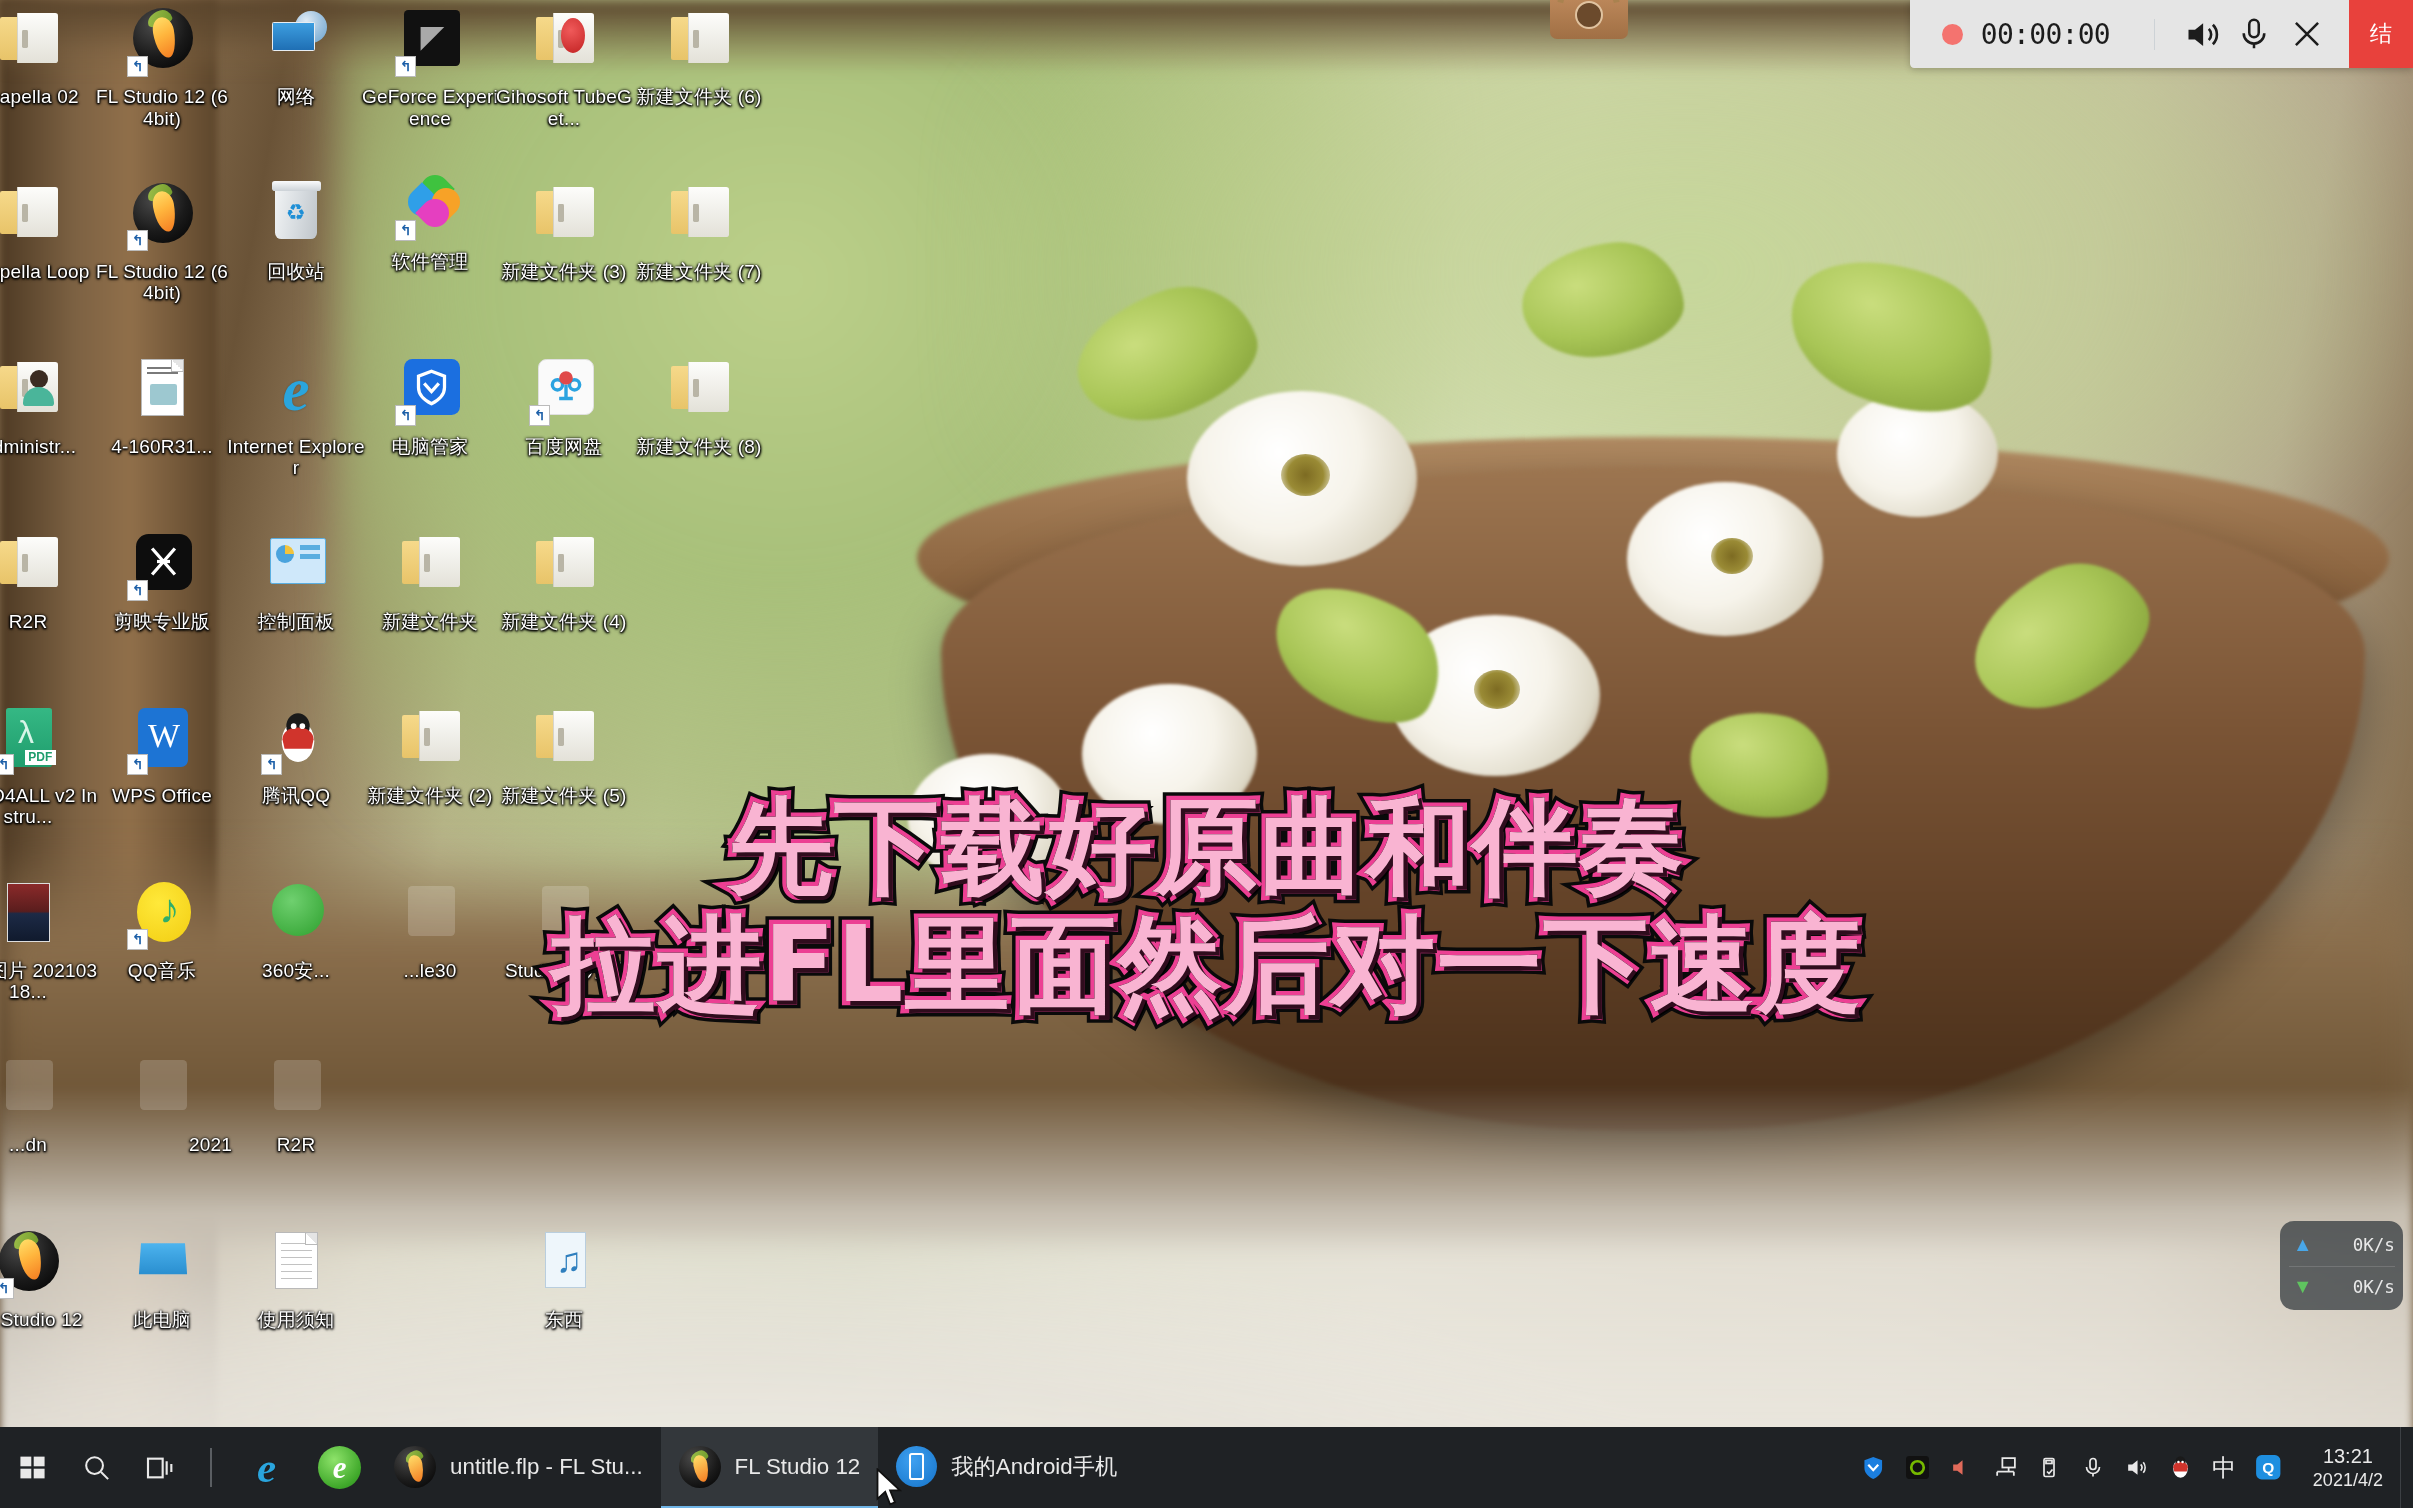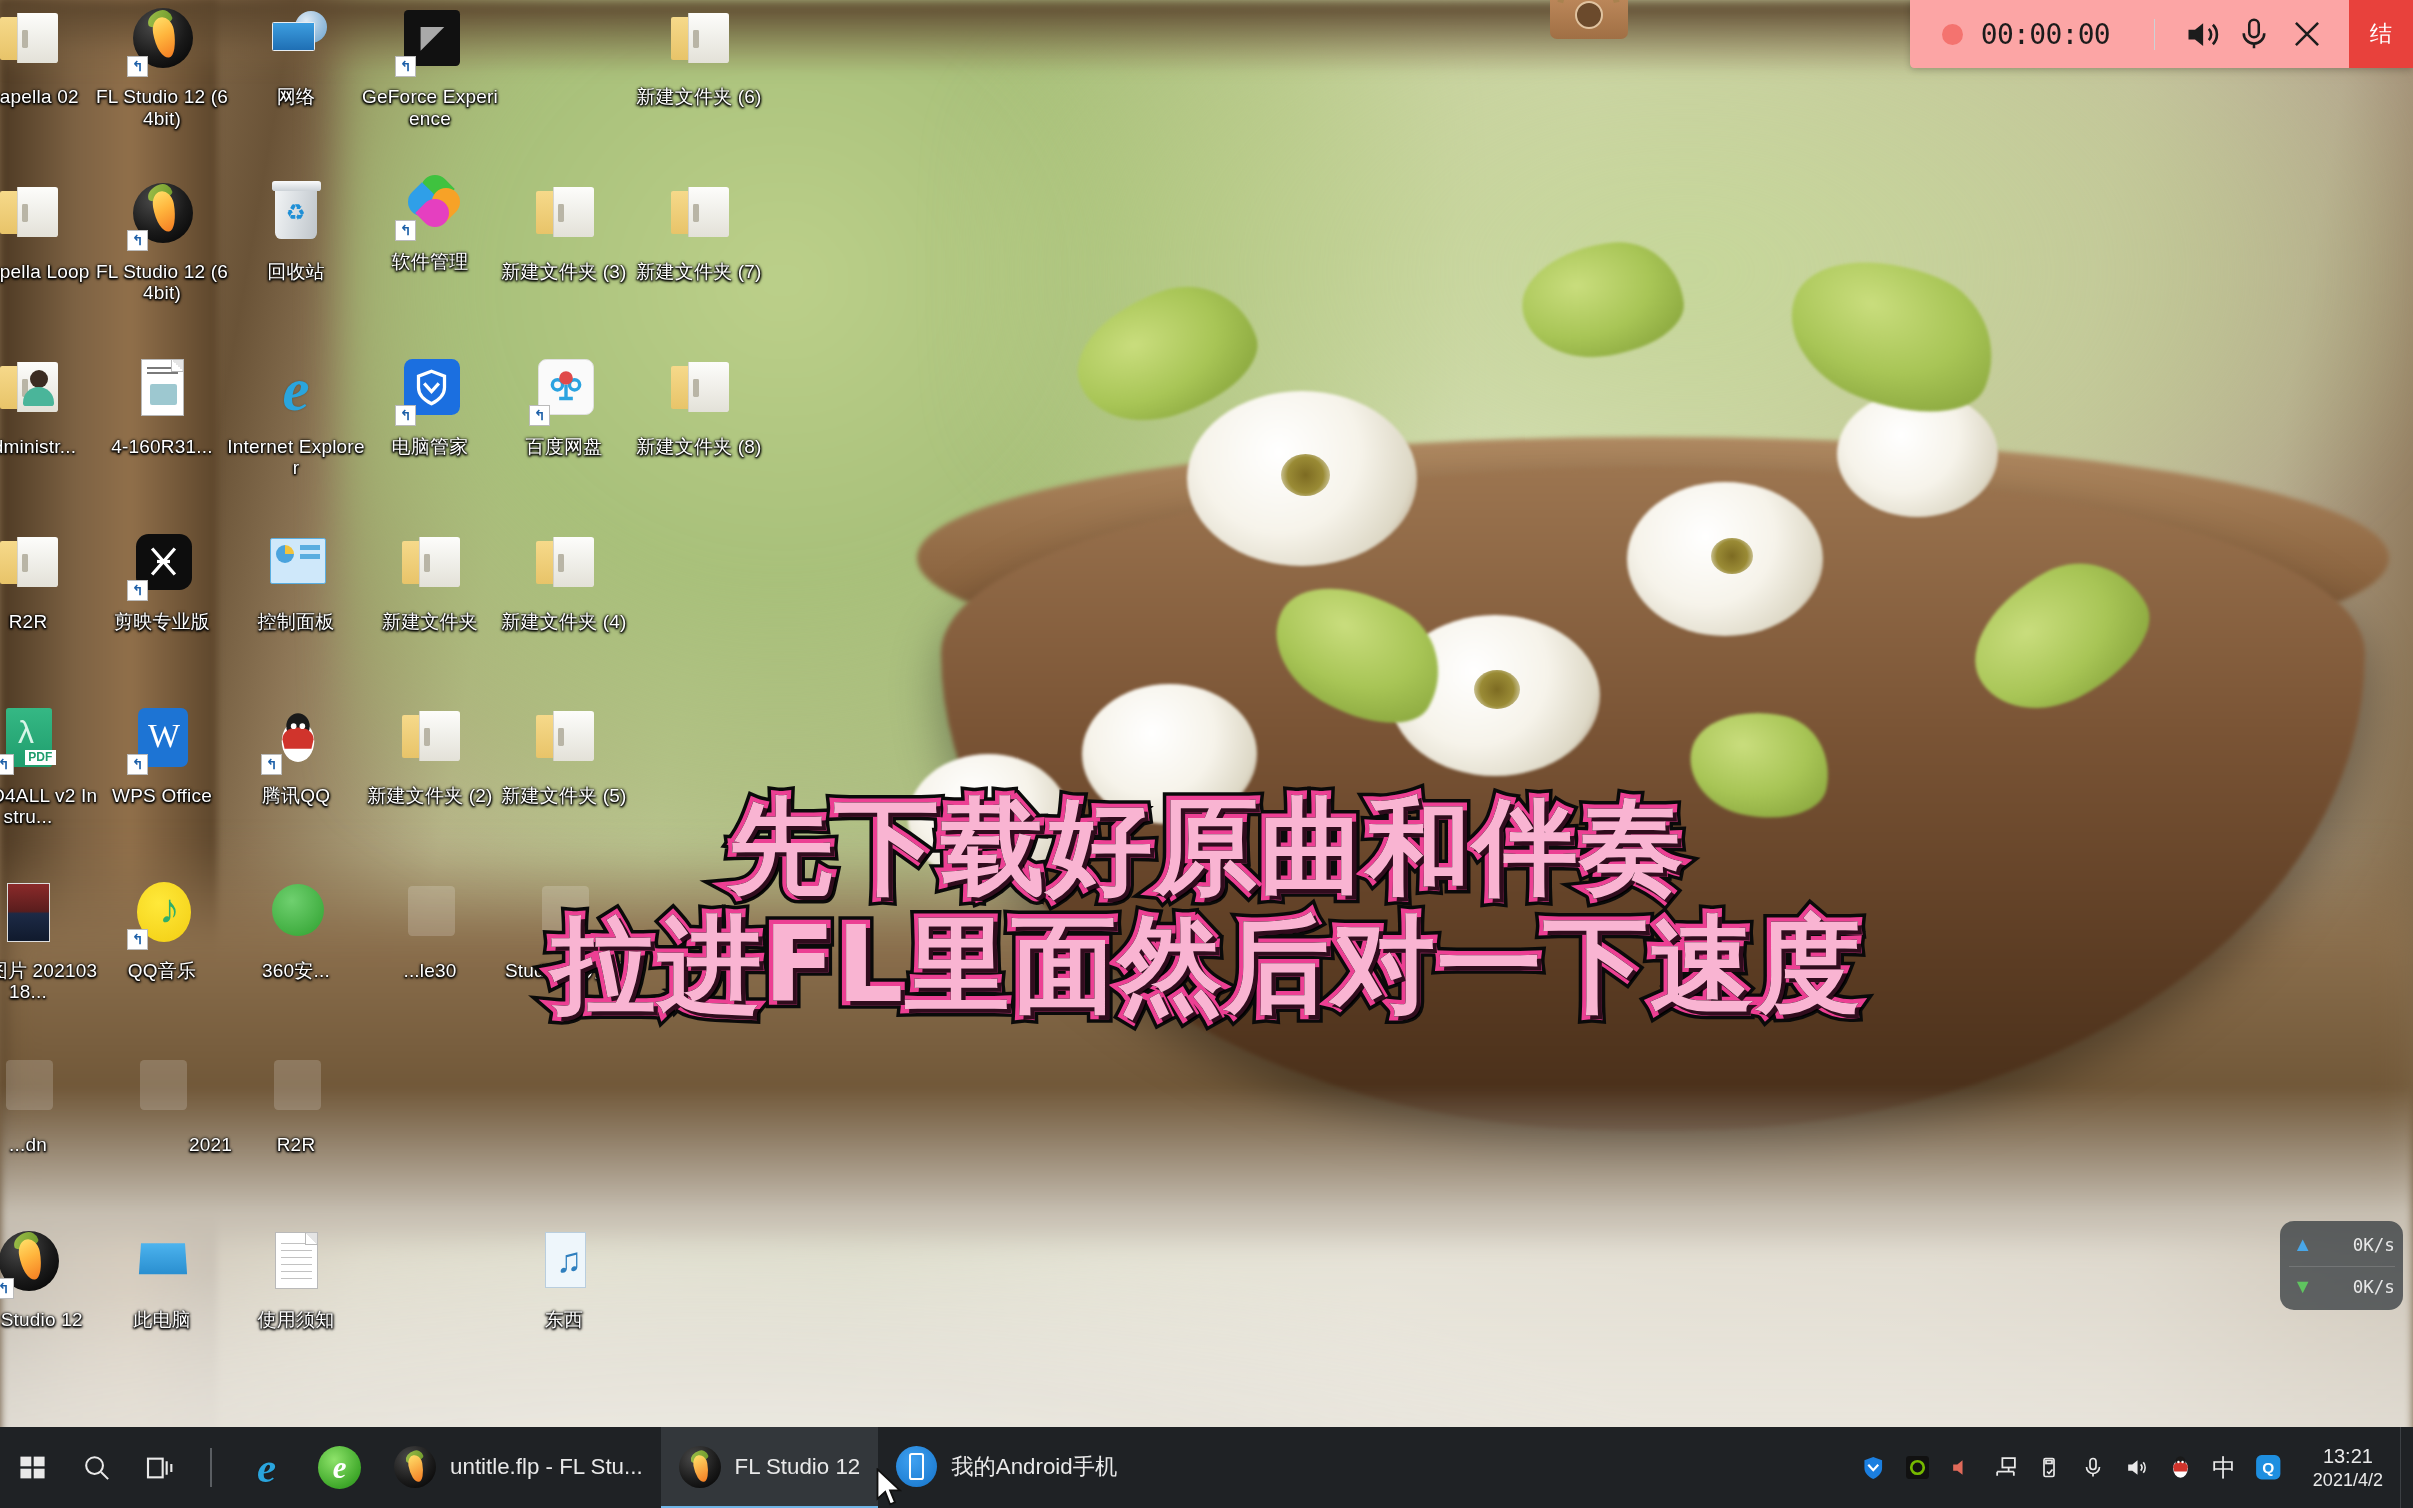--- a/index.html
+++ b/index.html
@@ -170,21 +170,21 @@
     display:block; width:100%;
   }
   .sub-line .mid, .sub-line .front { position:absolute; left:0; top:0; }
   .sub-line .back  { -webkit-text-stroke:15.4px #0a0a0a; color:#0a0a0a; }
   .sub-line .mid   { -webkit-text-stroke:8.4px #ec3f93; color:#ec3f93; }
   .sub-line .front { -webkit-text-stroke:0;  color:#f9b4d2; }
 
   
   #recorder {
     position:absolute; right:0; top:0; height:68px; z-index:60;
-    background:#fca5a5; display:flex; align-items:center;
+    background:#e5e5e5; display:flex; align-items:center;
     border-bottom-left-radius:4.2px; box-shadow:0 1.4px 7px rgba(0,0,0,.2);
     padding-left:32px;
     margin-left:37px;
   }
   #recorder .rec-dot { width:21px; height:21px; border-radius:50%; background:#f4736f; }
   #recorder .rec-time { font-size:28px; color:#1c1c1c; margin:0 24px 0 18px;
     font-family:"DejaVu Sans Mono","Liberation Mono",monospace; letter-spacing:-0.7px; }
   #recorder .rec-sep { width:1.4px; height:31px; background:#cdd2d6; margin:0 19.6px; }
   #recorder .rec-btn { width:53px; height:53px; display:flex; align-items:center; justify-content:center;
     color:#222; }
@@ -319,20 +319,29 @@
       <div class="icon-label">网络</div>
     </div>
     <div class="icon-cell" style="left: 360px; top: 2.8px;">
       <div class="icon-art">
         <div class="sq" style="left:12.6px;top:7px;width:56px;height:56px;border-radius:4.2px;background:#111;"></div>
         <div style="position:absolute;left:24px;top:18px;width:35px;height:32px;color:#a9a9a9;font-size:31px;line-height:32px;font-weight:bold;">◤</div>
         <div class="shortcut-badge"></div>
       </div>
       <div class="icon-label">GeForce Experience</div>
     </div>
+    <div class="icon-cell" style="left: 494px; top: 2.8px;">
+      <div class="icon-art">
+        <div class="folder">
+          <span class="tab"></span>
+        </div>
+        <div style="position:absolute;left:36px;top:15.4px;width:24px;height:35px;border-radius:50%;background:radial-gradient(circle at 40% 35%,#f05a5a,#c22222);z-index:5;"></div>
+      </div>
+      <div class="icon-label">Gihosoft TubeGet...</div>
+    </div>
     <div class="icon-cell" style="left: 629px; top: 2.8px;">
       <div class="icon-art">
         <div class="folder">
           <span class="tab"></span>
         </div>
       </div>
       <div class="icon-label">新建文件夹 (6)</div>
     </div>
     <div class="icon-cell" style="left: -42px; top: 177px;">
       <div class="icon-art">

